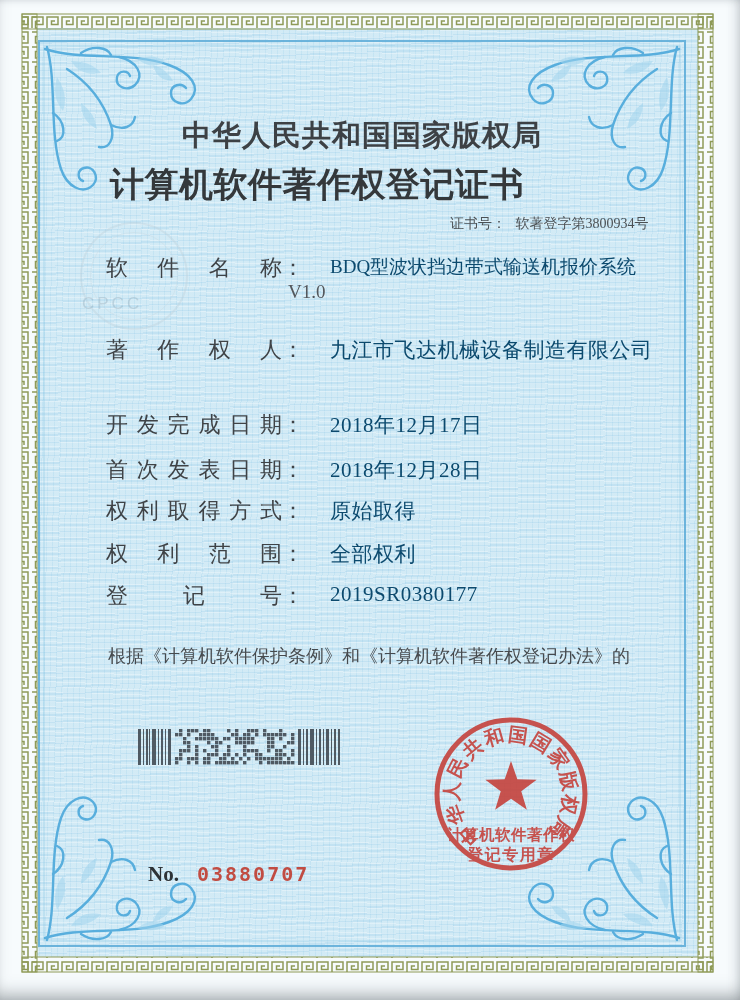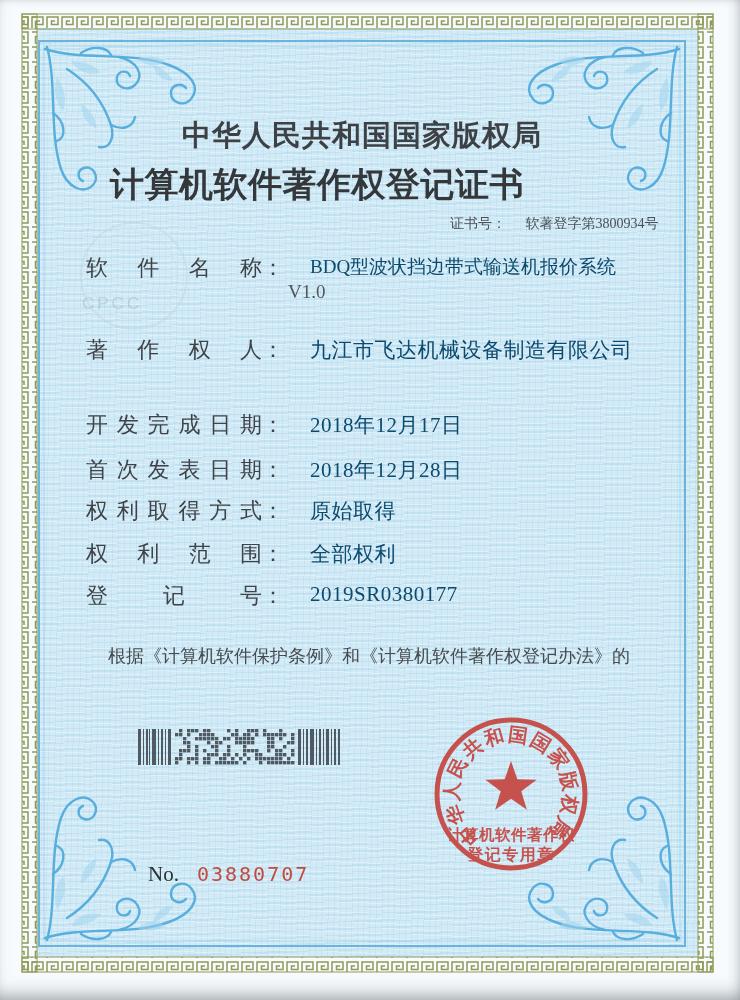--- a/index.html
+++ b/index.html
@@ -49,40 +49,40 @@
   }
   .cert-title{
     position:absolute;left:39px;top:162px;width:556px;text-align:center;
     font-size:34px;font-weight:700;letter-spacing:0.5px;color:#34383b;
     white-space:nowrap;
   }
   .cert-no-line{
     position:absolute;top:215px;left:450px;width:200px;
     font-size:14px;color:#4b5054;white-space:nowrap;
   }
-  .cert-no-line .cn-value{margin-left:10px;padding-left:6px;}
+  .cert-no-line .cn-value{padding-left:6px;}
   .field-row{position:absolute;left:86px;white-space:nowrap;color:#3f4347;}
   .flabel{
     display:inline-block;width:176px;font-size:22px;
-    text-align:justify;text-align-last:justify;vertical-align:top;
+    text-align:justify;text-align-last:justify;vertical-align:top;margin-left:20px;
   }
   .fcolon{display:inline-block;font-size:22px;vertical-align:top;}
   .fvalue{
     display:inline-block;margin-left:22px;font-size:21px;color:#0c4a6e;
     letter-spacing:.5px;vertical-align:top;padding-top:1px;
   }
   .fvalue.small{font-size:19px;letter-spacing:0;}
   .value-line2{
     position:absolute;left:288px;top:281px;font-size:19px;color:#53575c;
   }
   .statement{position:absolute;left:84px;width:520px;color:#464a4e;}
   .statement .st-line{font-size:18px;line-height:42px;white-space:nowrap;letter-spacing:0;}
   .statement .st-line.indent{padding-left:24px;}
   .barcode{position:absolute;left:138px;top:729px;}
-  .serial{position:absolute;left:148px;top:862px;white-space:nowrap;}
+  .serial{position:absolute;left:148px;top:862px;white-space:nowrap;font-weight:bold;}
   .serial .no-prefix{font-size:21px;color:#2e3236;}
   .serial .no-digits{
     font-family:"DejaVu Sans Mono",monospace;font-size:20px;letter-spacing:2px;
     color:var(--serial,#c14c42);margin-left:14px;
   }
   .seal-date{
     position:absolute;left:442px;top:857px;font-size:20.5px;letter-spacing:1px;
     color:#4d5761;z-index:4;
   }
   .seal-svg{position:absolute;left:428px;top:711px;z-index:5;opacity:.9;}

